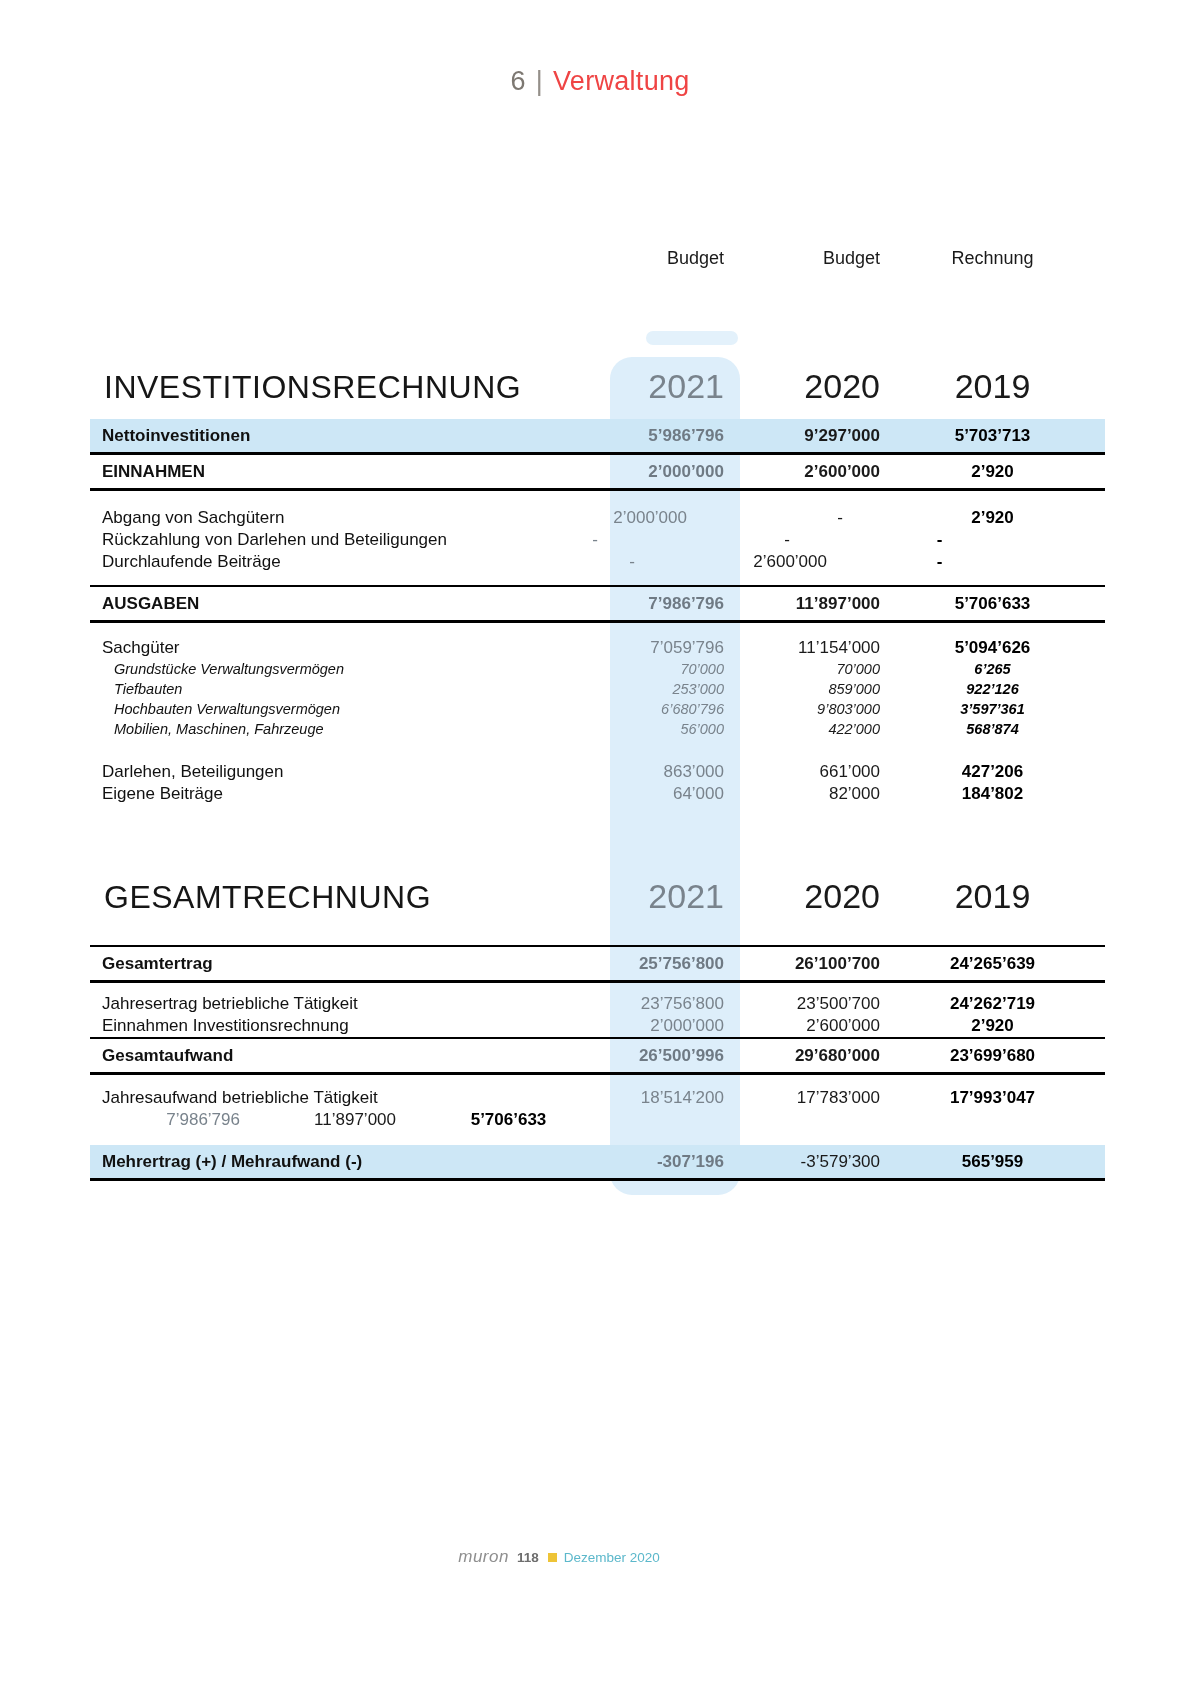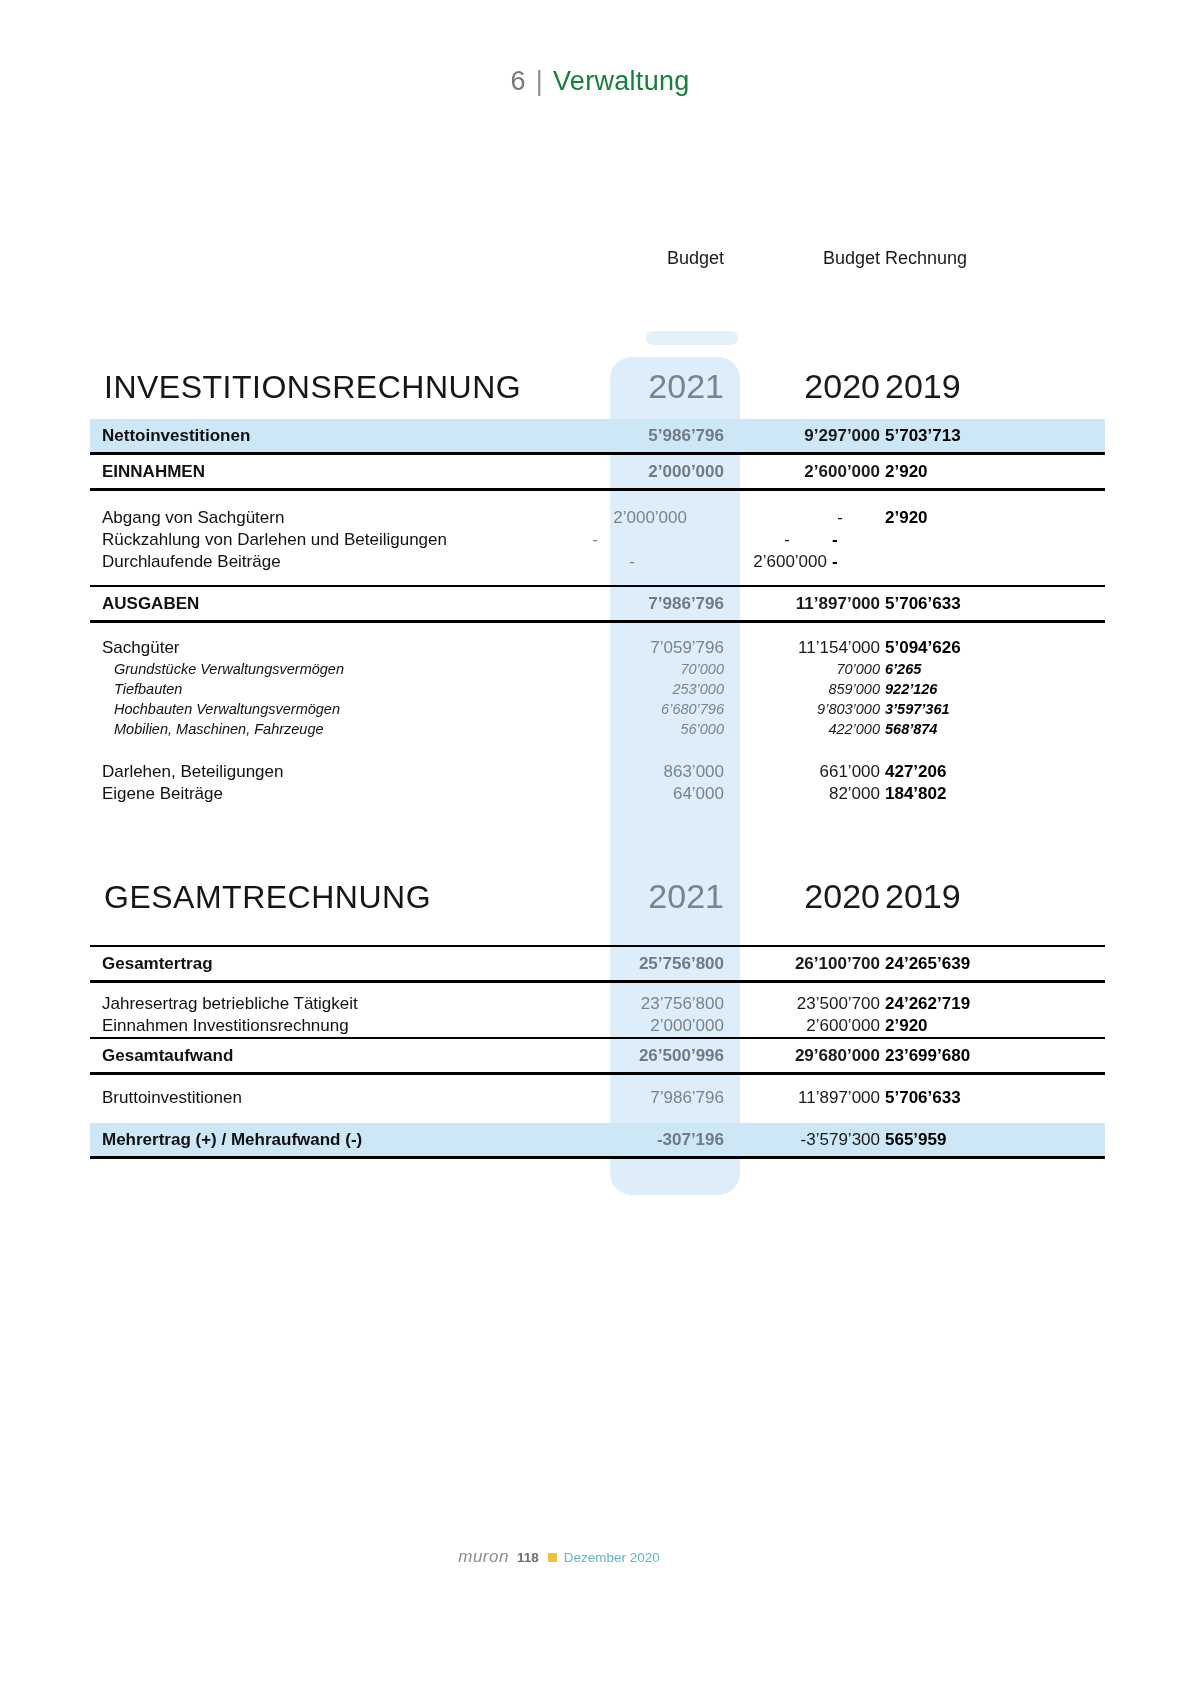--- a/index.html
+++ b/index.html
@@ -4,28 +4,28 @@
 <style>
   html,body{margin:0;padding:0;background:#ffffff;}
   .page{position:relative;width:1200px;height:1697px;background:#ffffff;overflow:hidden;
         font-family:"Liberation Sans", sans-serif;color:#111;margin:0 auto;}
 
   
   .doc-header{position:absolute;top:66px;left:0;width:1200px;text-align:center;
               font-size:27px;letter-spacing:.3px;}
   .pg-num{color:#7d7872;}
   .pg-sep{color:#948f89;padding:0 10px;}
-  .pg-sec{color:#15803d;}
+  .pg-sec{color:#ef4444;}
 
   
   .row{display:flex;align-items:baseline;}
   .cl{flex:1;text-align:left;padding-left:12px;white-space:nowrap;overflow:hidden;}
   .c1{width:150px;text-align:right;padding-right:6px;color:#79838c;white-space:nowrap;}
   .c2{width:150px;text-align:right;padding-right:5px;color:#1a1a1a;white-space:nowrap;}
-  .c3{width:215px;text-align:left;padding-right:5px;color:#000;font-weight:bold;white-space:nowrap;}
+  .c3{width:215px;text-align:center;padding-right:5px;color:#000;font-weight:bold;white-space:nowrap;}
   .d12{padding-right:42px;}   
   .d3{padding-right:58px;}    
 
   
   .col-headers{position:absolute;top:248px;left:90px;width:1015px;font-size:18px;}
   .col-headers .c1{color:#1a1a1a;}
   .col-headers .c3{font-weight:normal;color:#1a1a1a;}
 
   
   .pill{position:absolute;left:610px;top:357px;width:130px;height:838px;
@@ -207,21 +207,26 @@
 
     <div class="row hd topline">
       <div class="cl">Gesamtaufwand</div>
       <div class="c1">26’500’996</div>
       <div class="c2" style="font-weight:bold">29’680’000</div>
       <div class="c3">23’699’680</div>
     </div>
     <div class="sp" style="height:12px"></div>
 
     <div class="row r22">
-      <div class="cl">Bruttoinvestitionen</div>
+      <div class="cl">Jahresaufwand betriebliche Tätigkeit</div>
+      <div class="c1">18’514’200</div>
+      <div class="c2">17’783’000</div>
+      <div class="c3">17’993’047</div>
+    </div>
+    <div class="row r22">
       <div class="c1">7’986’796</div>
       <div class="c2">11’897’000</div>
       <div class="c3">5’706’633</div>
     </div>
     <div class="sp" style="height:14px"></div>
 
     <div class="row hd band">
       <div class="cl">Mehrertrag (+) / Mehraufwand (-)</div>
       <div class="c1">-307’196</div>
       <div class="c2" style="font-weight:normal">-3’579’300</div>

